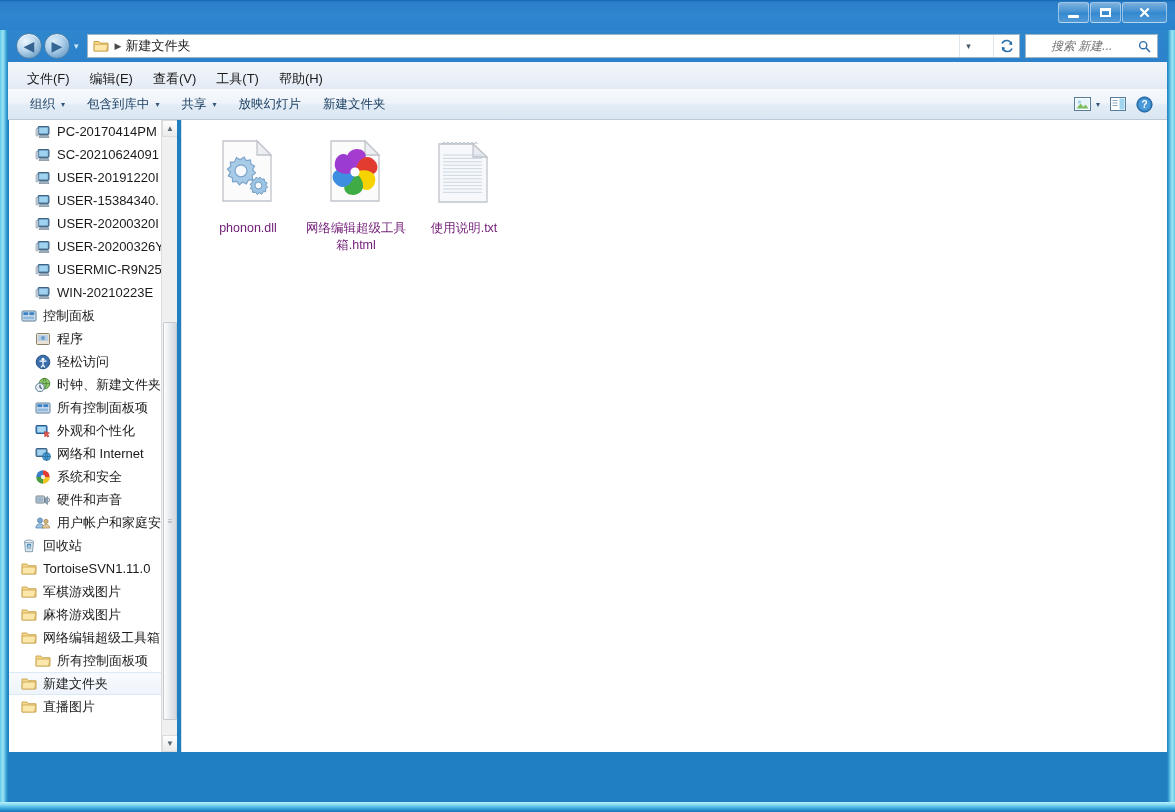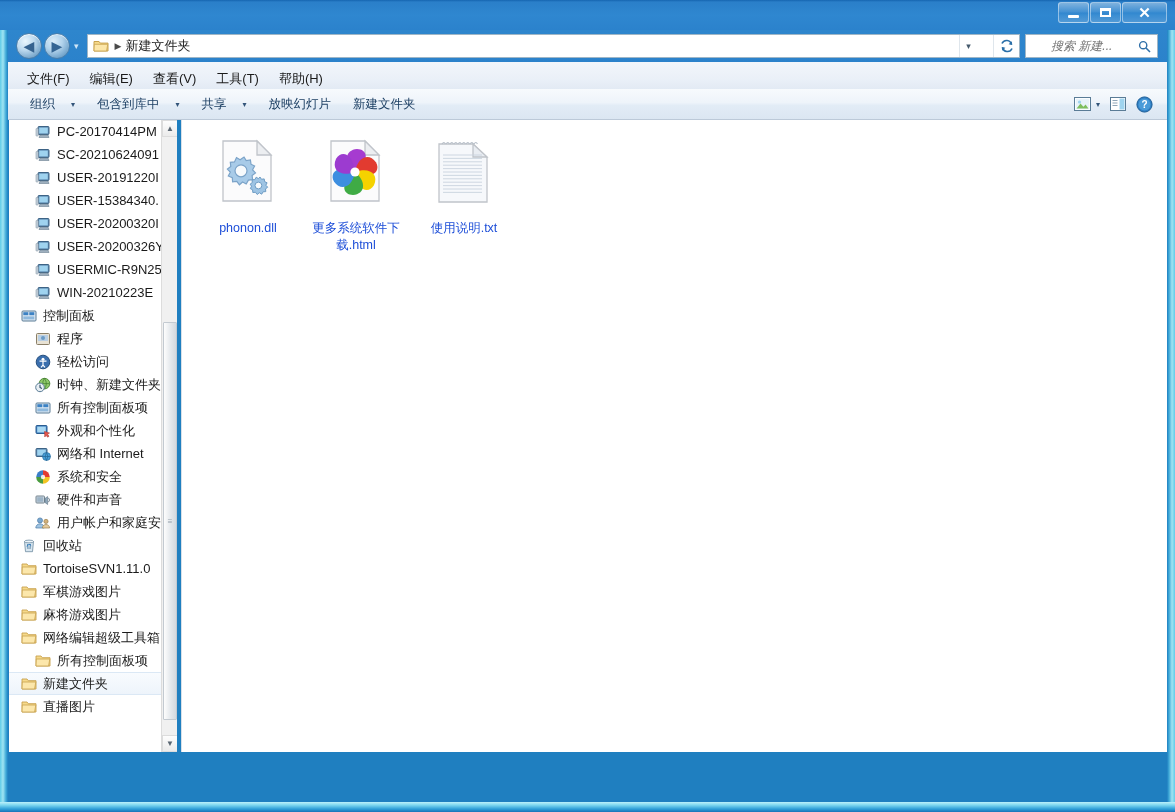--- a/index.html
+++ b/index.html
@@ -120,21 +120,21 @@
 
   
   #toolbar {
     position: absolute; left: 8px; top: 89px; width: 1159px; height: 31px;
     background: linear-gradient(to bottom, #f7fafd 0%, #eef4fa 45%, #e2ecf6 55%, #dbe6f2 100%);
     border-bottom: 1px solid #bcc9d8;
     display: flex; align-items: center;
   }
   .tbitem {
     font-size: 12.5px; color:#1c3f63; padding: 4px 8px; margin-left: 6px;
-    display:flex; align-items:center; gap:16px; white-space: nowrap; cursor:default;
+    display:flex; align-items:center; gap:6px; white-space: nowrap; cursor:default;
   }
   .tbitem:first-child { margin-left: 14px; }
   .caret { font-size: 8px; color:#33557a; }
   #tb-right { margin-left: auto; display:flex; align-items:center; gap: 10px; margin-right: 14px; }
   .tbicon { display:flex; align-items:center; gap: 5px; }
 
   
   #navpane {
     position: absolute; left: 9px; top: 120px; width: 168px; height: 632px;
     background: #fff; overflow: hidden;
@@ -179,21 +179,21 @@
     background: #fff; border-left: 1px solid #d8e0e8;
   }
   #filegrid { padding: 10px 0 0 12px; display: flex; flex-wrap: wrap; }
   .fileitem {
     width: 104px; margin: 0 2px 12px 2px;
     display:flex; flex-direction: column; align-items: center;
     cursor: default;
   }
   .fi-iconwrap { width: 74px; height: 84px; display:flex; align-items:center; justify-content:center; }
   .fi-label {
-    margin-top: 6px; font-size: 12.5px; color:#1d4ed8; text-align:center;
+    margin-top: 6px; font-size: 12.5px; color:#701a75; text-align:center;
     line-height: 17px; width: 100px; word-break: break-all;
   }
 
   
   #statusbar {
     position: absolute; left: 8px; top: 752px; width: 1159px; height: 50px;
     background: linear-gradient(to bottom,#f2f5fa 0%, #eef2f8 55%, #e9eef6 100%);
     border-top: 1px solid #d3dbe5;
     display: flex; align-items: center;
   }
@@ -642,21 +642,21 @@
                 <path transform="rotate(-90 0 0)" d="M0 0 C 10 -12, 22 -10, 23 2 C 23 12, 12 16, 0 0 Z" fill="#a63bd0"></path>
                 <path transform="rotate(-30 0 0)" d="M0 0 C 10 -12, 22 -10, 23 2 C 23 12, 12 16, 0 0 Z" fill="#e23b30"></path>
                 <path transform="rotate(30 0 0)" d="M0 0 C 10 -12, 22 -10, 23 2 C 23 12, 12 16, 0 0 Z" fill="#f5d200"></path>
                 <path transform="rotate(90 0 0)" d="M0 0 C 10 -12, 22 -10, 23 2 C 23 12, 12 16, 0 0 Z" fill="#3fab45"></path>
                 <path transform="rotate(150 0 0)" d="M0 0 C 10 -12, 22 -10, 23 2 C 23 12, 12 16, 0 0 Z" fill="#3d8ee0"></path>
                 <path transform="rotate(210 0 0)" d="M0 0 C 10 -12, 22 -10, 23 2 C 23 12, 12 16, 0 0 Z" fill="#9c3bd0"></path>
                 <circle cx="0" cy="0" r="4.6" fill="#ffffff"></circle>
               </g>
             </svg>
           </div>
-          <div class="fi-label">更多系统软件下载.html</div>
+          <div class="fi-label">网络编辑超级工具箱.html</div>
         </div>
         <div class="fileitem">
           <div class="fi-iconwrap">
             <svg width="60" height="66" viewBox="0 0 58 66">
               <path d="M4 5h34l14 13v45H4z" fill="#f6f8fb" stroke="#c0c4ca" stroke-width="1.3"></path>
               <path d="M38 5l14 13H38z" fill="#e9edf2" stroke="#c0c4ca" stroke-width="1.3"></path>
               <line x1="8" y1="16" x2="47" y2="16" stroke="#c8d2de" stroke-width="0.9"></line>
               <line x1="8" y1="19.4" x2="47" y2="19.4" stroke="#c8d2de" stroke-width="0.9"></line>
               <line x1="8" y1="22.799999999999997" x2="47" y2="22.799999999999997" stroke="#c8d2de" stroke-width="0.9"></line>
               <line x1="8" y1="26.199999999999996" x2="47" y2="26.199999999999996" stroke="#c8d2de" stroke-width="0.9"></line>

